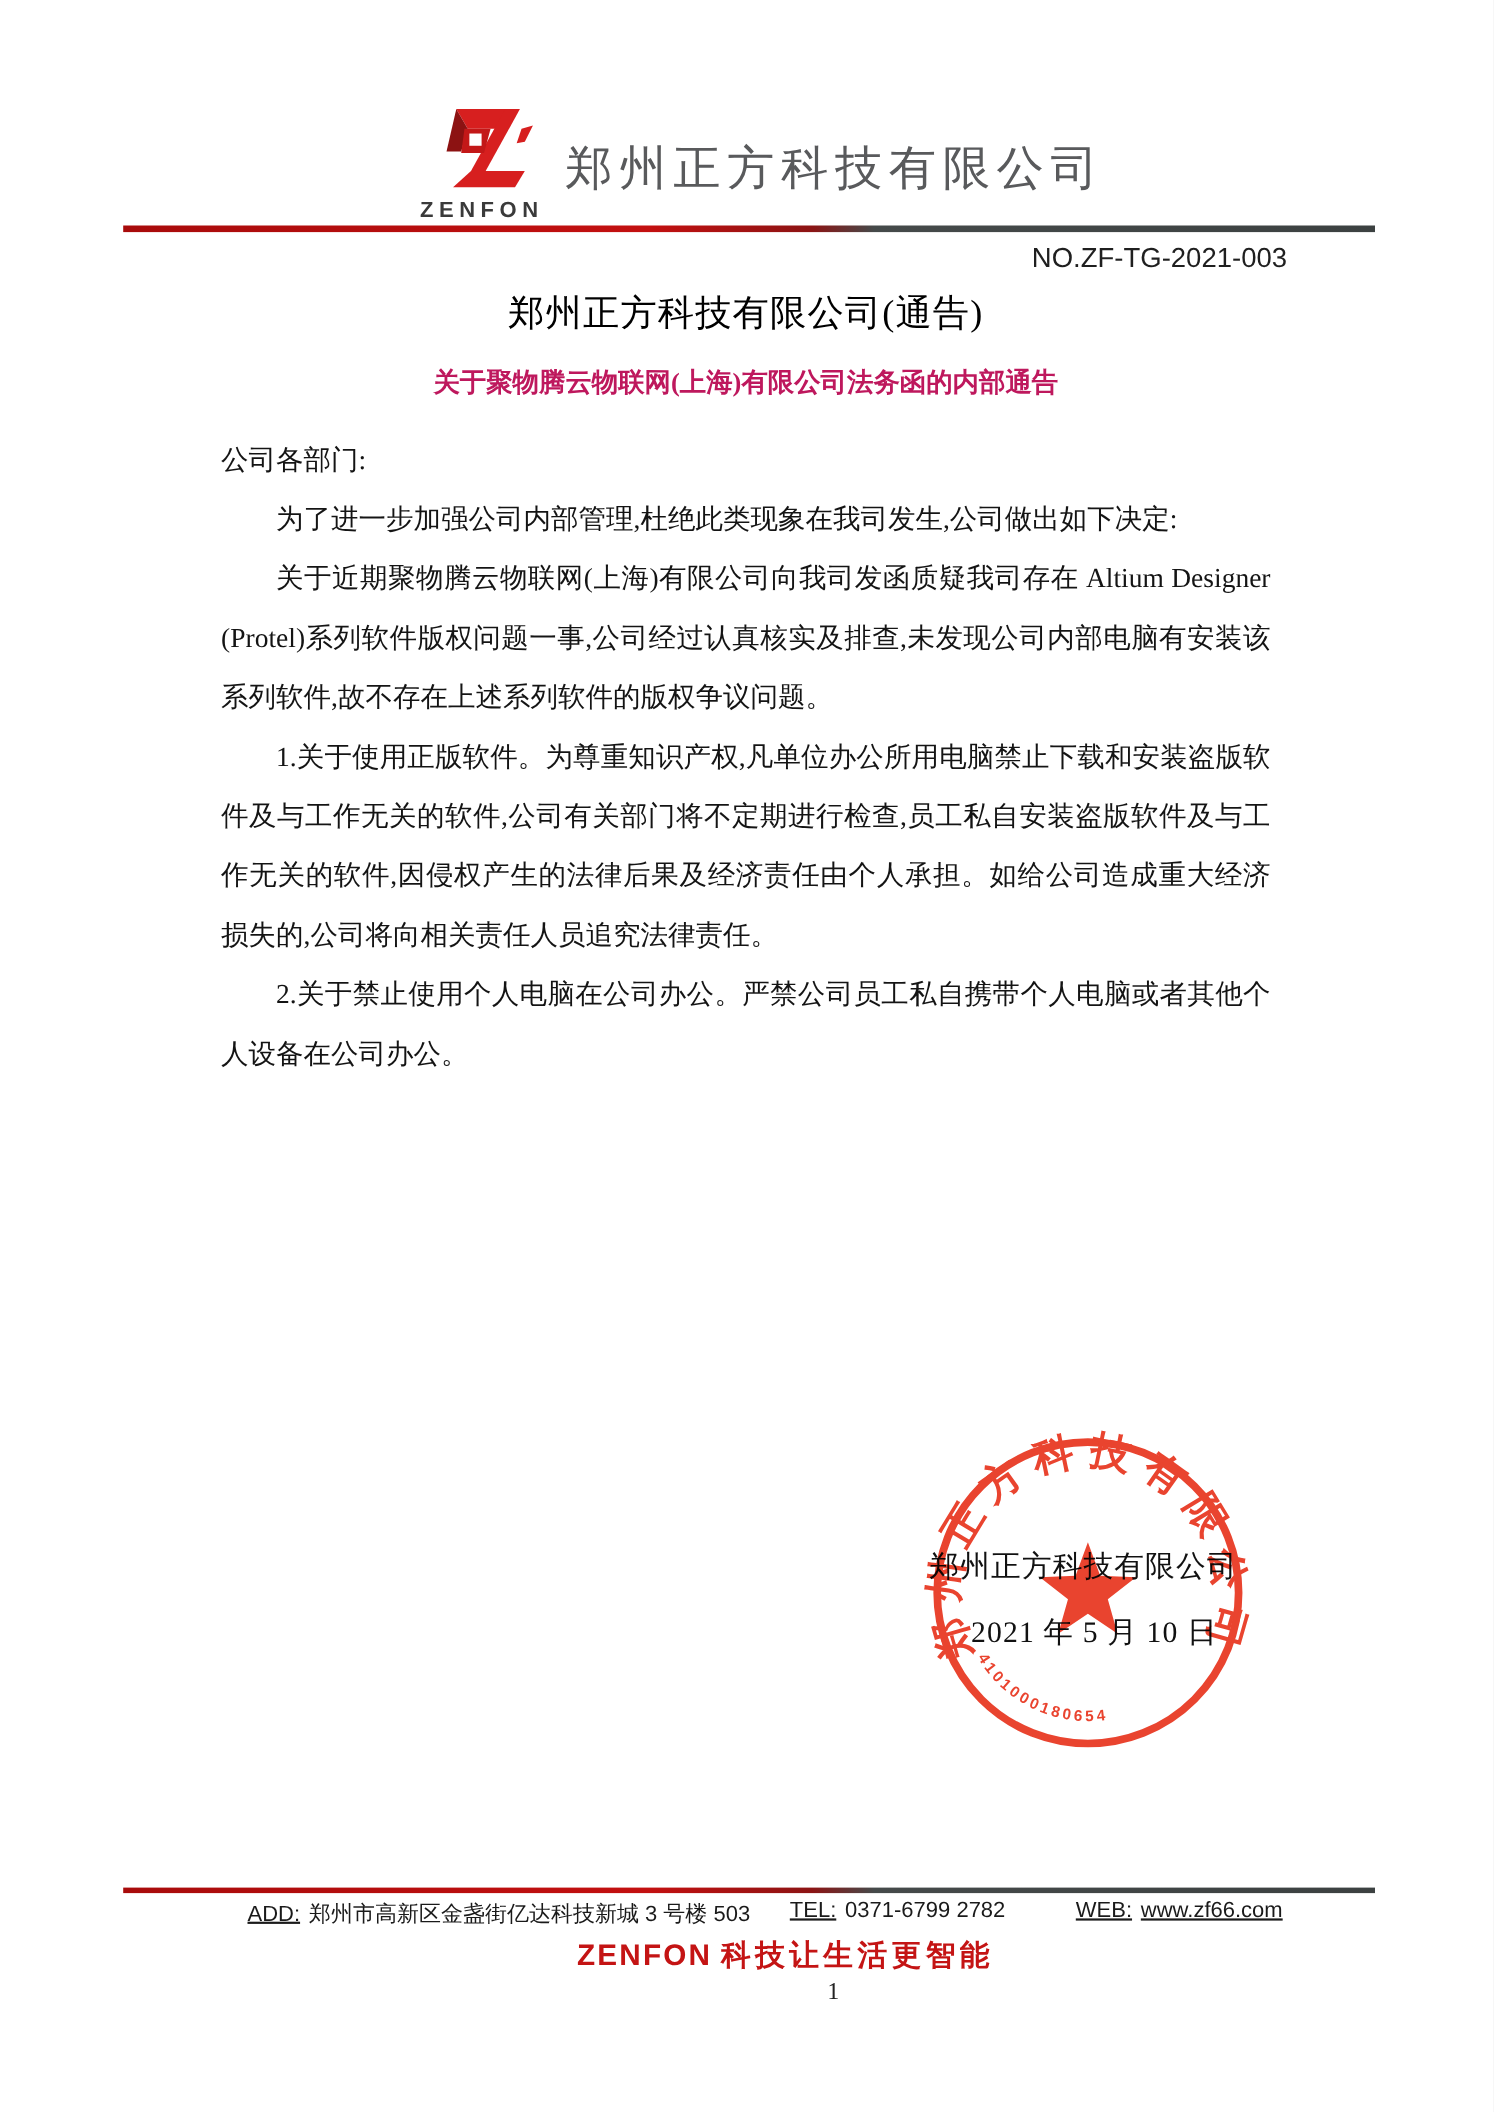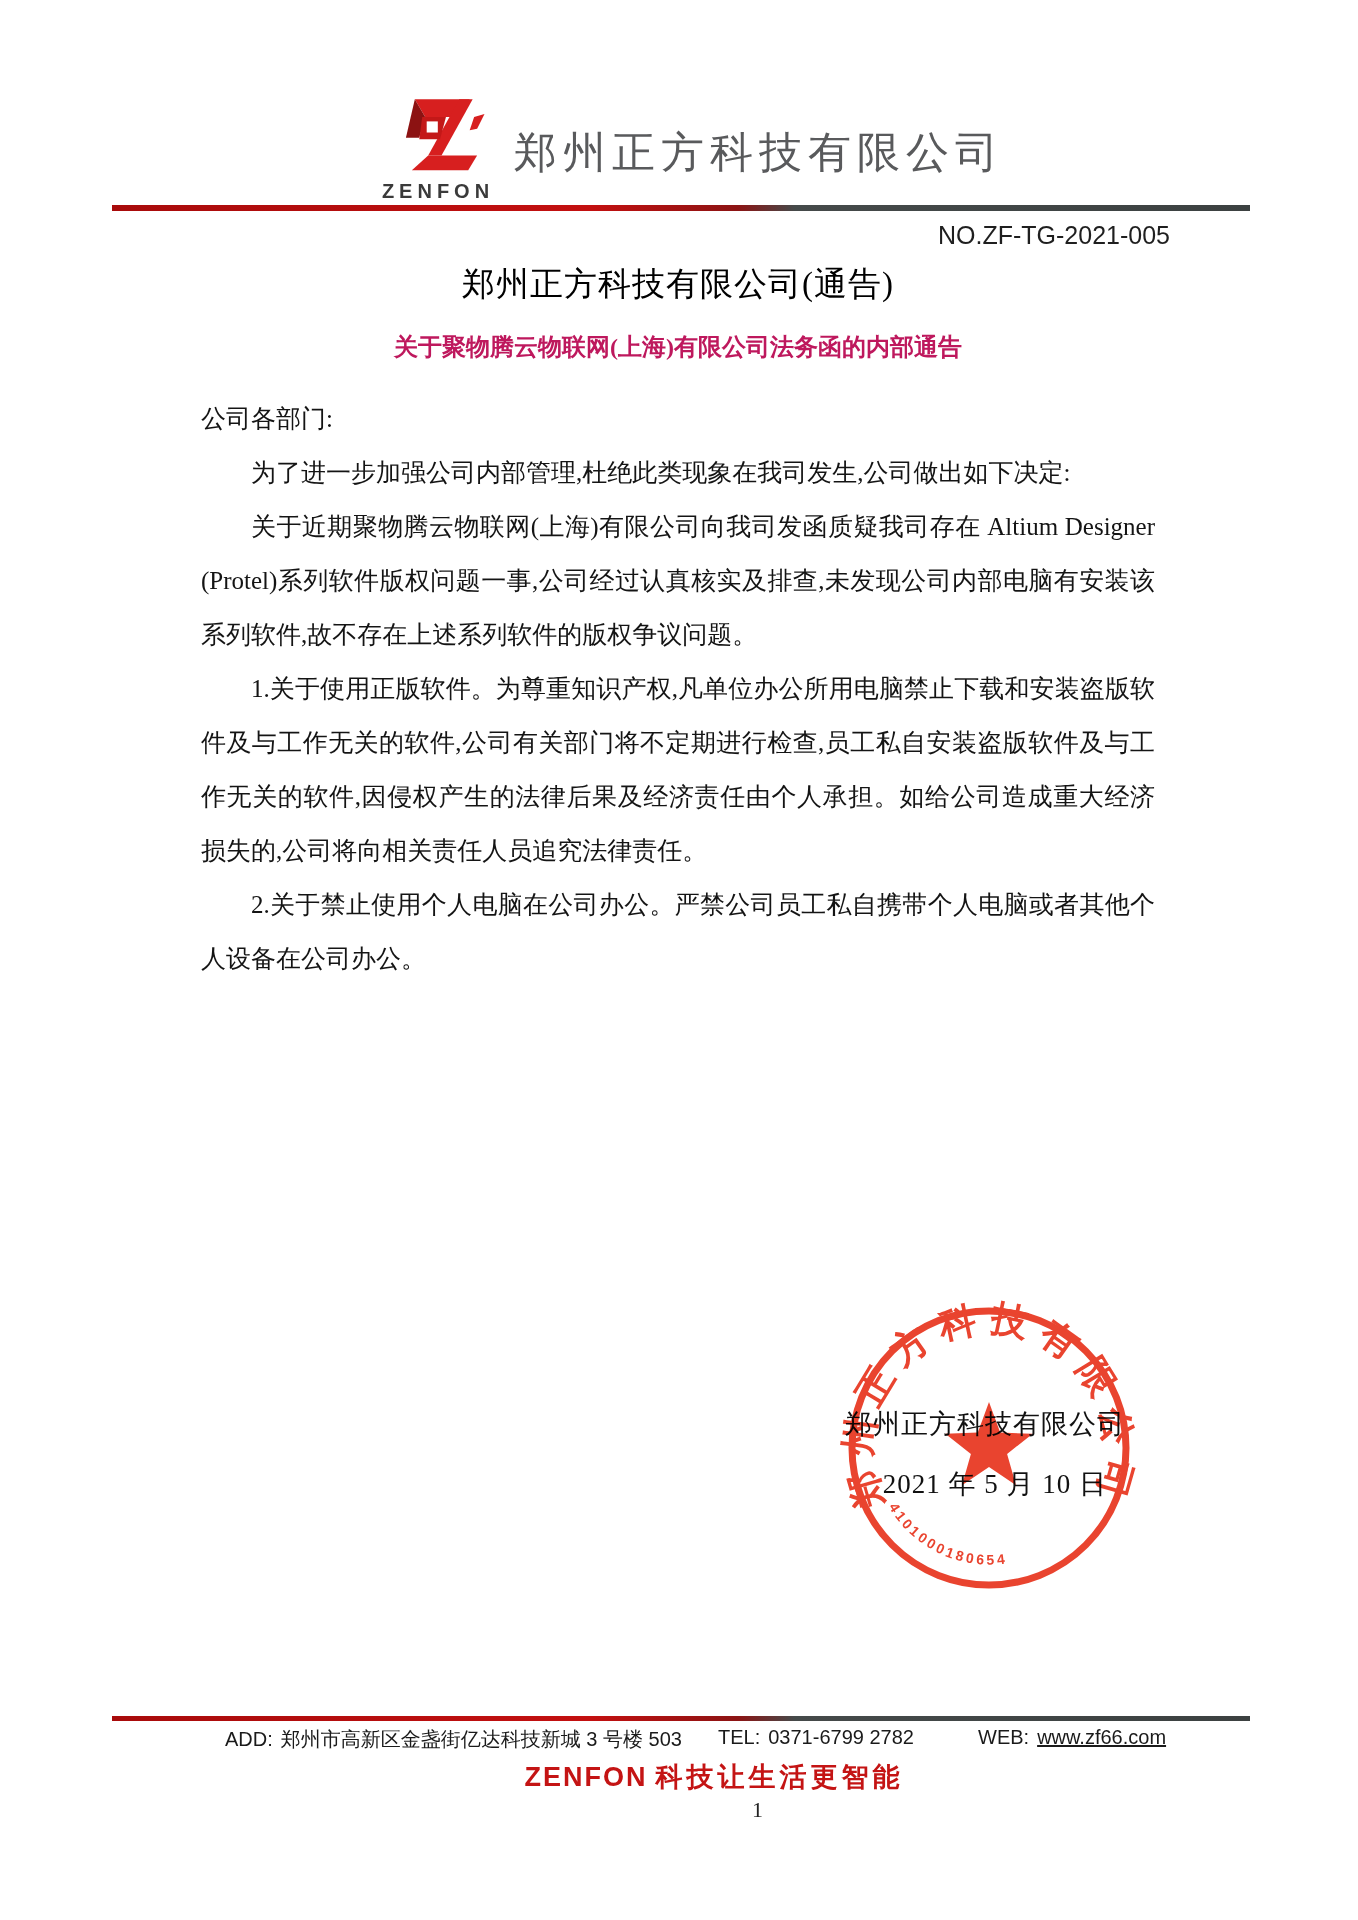--- a/index.html
+++ b/index.html
@@ -66,21 +66,21 @@
   
   .footer-rule { top:1716px; height:5px; }
   .footer-info {
     position:absolute; top:1726px; left:0; width:1358px; height:30px;
     font-family:"Liberation Sans", sans-serif; font-size:20px; color:#1a1a1a;
   }
   .footer-info .seg { position:absolute; top:0; white-space:nowrap; }
   .f-add { left:225px; }
   .f-tel { left:718px; }
   .f-web { left:978px; }
-  .f-label { margin-right:8px; }
+  .f-label { margin-right:8px;text-decoration:underline; }
   .web-url { text-decoration:underline; }
   .slogan {
     position:absolute; left:35px; top:1759px; width:1358px; text-align:center;
     font-family:"Liberation Sans", sans-serif; font-weight:bold;
     font-size:27px; color:#c41414; letter-spacing:2px;
   }
   .slogan .zh { margin-left:8px; letter-spacing:4px; }
   .page-num { position:absolute; left:752px; top:1797px; font-size:22px; color:#222; }
 </style>
 </head>
@@ -94,21 +94,21 @@
     <polygon points="80,8 98,8 56,84 38,84" fill="#d71f1f"></polygon>
     <polygon points="30,32 62,32 54,62 26,62" fill="#c31818"></polygon>
     <rect x="36" y="38" width="15" height="15" fill="#ffffff"></rect>
     <polygon points="38,84 104,84 92,104 16,104" fill="#d71f1f"></polygon>
     <polygon points="100,32 114,28 104,48 94,50" fill="#d71f1f"></polygon>
   </svg>
   <div class="brand-text">ZENFON</div>
   <div class="company-name">郑州正方科技有限公司</div>
   <div class="header-rule"></div>
 
-  <div class="doc-number">NO.ZF-TG-2021-005</div>
+  <div class="doc-number">NO.ZF-TG-2021-003</div>
 
   <div class="title">郑州正方科技有限公司(通告)</div>
   <div class="subtitle">关于聚物腾云物联网(上海)有限公司法务函的内部通告</div>
 
   <div class="body">
     <p class="salutation">公司各部门:</p>
     <p class="para">为了进一步加强公司内部管理,杜绝此类现象在我司发生,公司做出如下决定:</p>
     <p class="para">关于近期聚物腾云物联网(上海)有限公司向我司发函质疑我司存在 Altium Designer (Protel)系列软件版权问题一事,公司经过认真核实及排查,未发现公司内部电脑有安装该系列软件,故不存在上述系列软件的版权争议问题。</p>
     <p class="para">1.关于使用正版软件。为尊重知识产权,凡单位办公所用电脑禁止下载和安装盗版软件及与工作无关的软件,公司有关部门将不定期进行检查,员工私自安装盗版软件及与工作无关的软件,因侵权产生的法律后果及经济责任由个人承担。如给公司造成重大经济损失的,公司将向相关责任人员追究法律责任。</p>
     <p class="para">2.关于禁止使用个人电脑在公司办公。严禁公司员工私自携带个人电脑或者其他个人设备在公司办公。</p>

